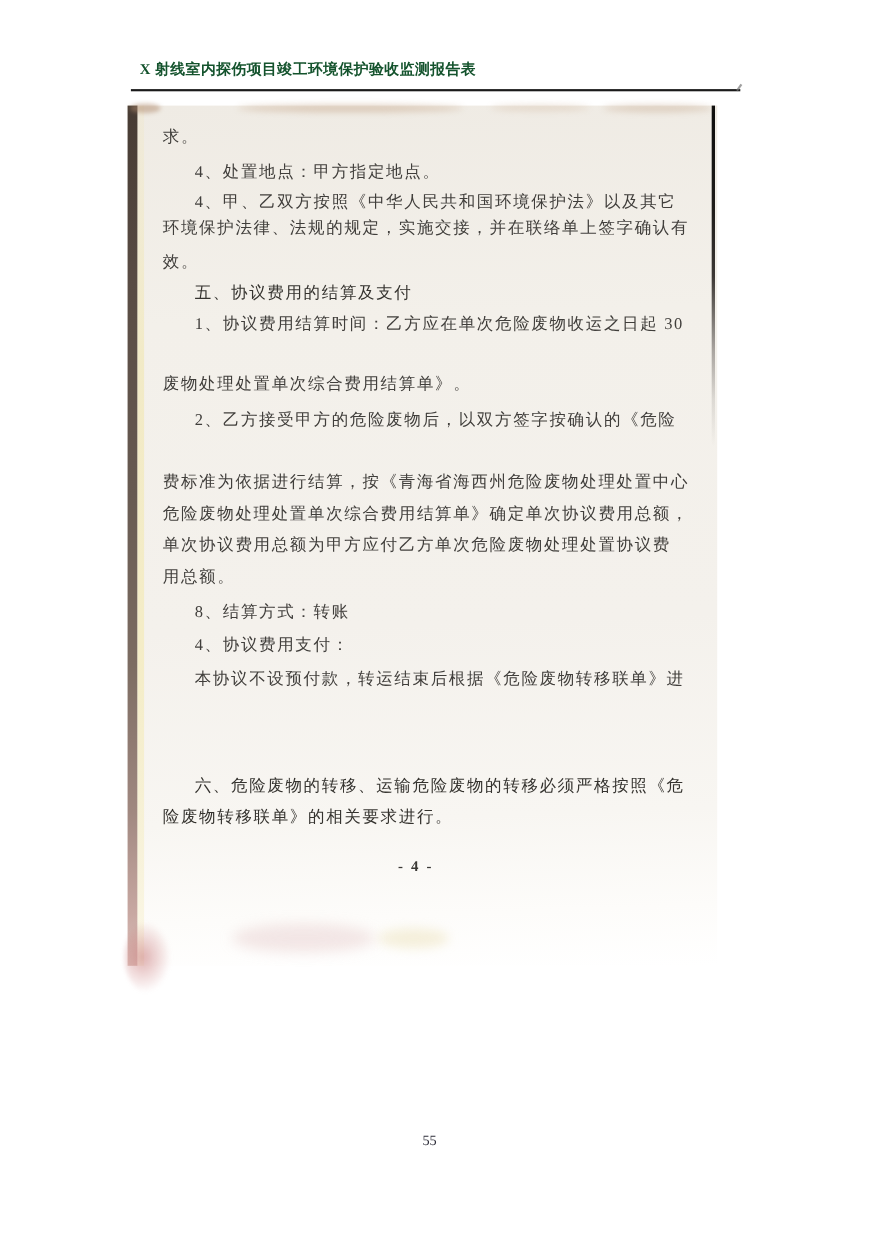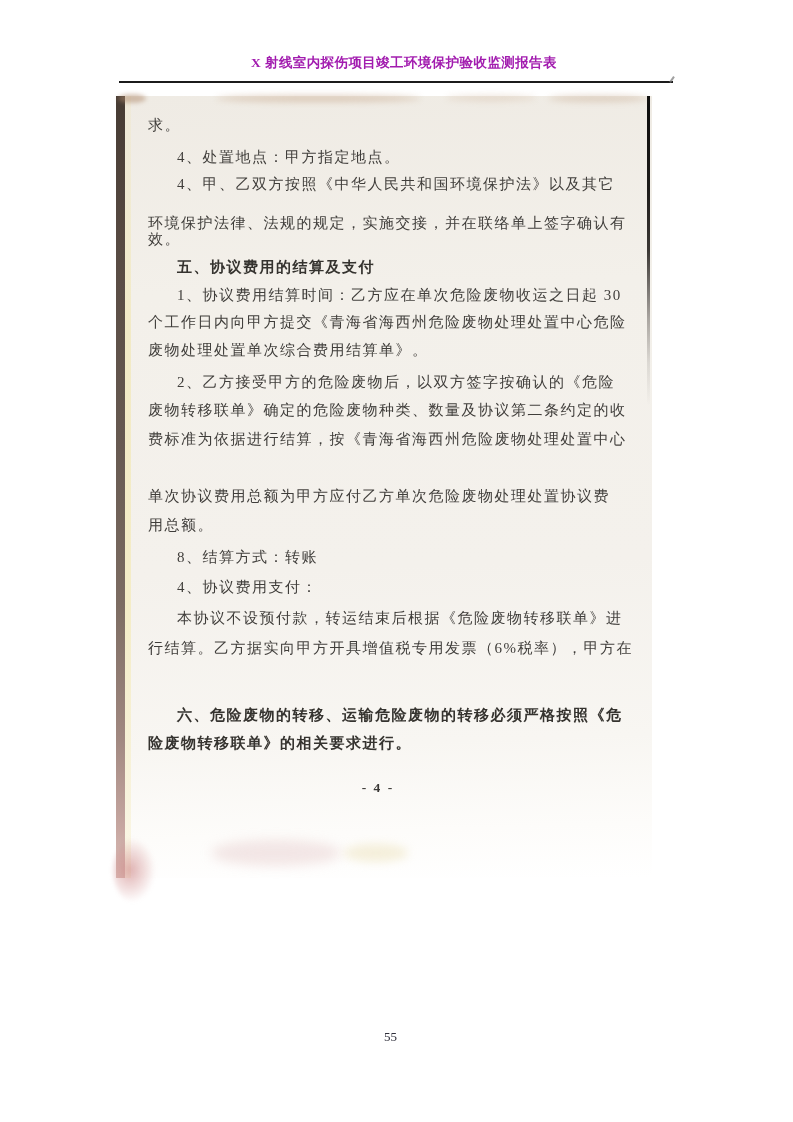--- a/index.html
+++ b/index.html
@@ -8,27 +8,26 @@
     background: #ffffff;
     position: relative;
     overflow: hidden;
     font-family: "Liberation Serif", serif;
   }
   .page { position: absolute; inset: 0; }
 
   
   .report-header {
     position: absolute; left: 119px; top: 54px; width: 554px;
-    text-align: center;
     transform: translateX(8px);
     font-family: "Liberation Serif", serif;
     font-weight: bold;
     font-size: 13.5px;
     letter-spacing: 0.4px;
-    color: #a21caf;
+    color: #14532d;
     white-space: nowrap;
   }
   .header-rule {
     position: absolute; left: 119px; top: 81px; width: 554px; height: 2px;
     background: #1b1b1b;
   }
   .header-rule-tick {
     position: absolute; left: 671px; top: 76px; width: 2px; height: 7px;
     background: #777; transform: rotate(35deg); opacity: .7;
   }
@@ -80,21 +79,21 @@
   
   .doc-text { position: absolute; inset: 0; color: #403e3b; }
   .line {
     position: absolute; left: 32px;
     font-size: 15px;
     letter-spacing: 1.5px;
     white-space: nowrap;
     line-height: 1;
   }
   .indent { left: 61px; }
-  .bold { font-weight: bold; color: #35332f; }
+  .bold { font-weight: normal; color: #35332f; }
   .scan-footer {
     position: absolute; left: 32px; width: 460px; text-align: center;
     font-size: 13.5px; letter-spacing: 2px; font-weight: bold; color: #3a3835;
   }
 
   
   .report-pageno {
     position: absolute; left: 0; top: 1029px; width: 100%;
     text-align: center; transform: translateX(-6px);
     font-size: 13px; color: #2e2e3a;
@@ -120,35 +119,33 @@
     <div class="smudge smudge-top-c"></div>
     <div class="smudge smudge-top-d"></div>
     <div class="smudge smudge-pink-corner"></div>
     <div class="smudge smudge-pink-mid"></div>
     <div class="smudge smudge-yellow-mid"></div>
 
     <div class="doc-text">
       <div class="line" style="top:22px">求。</div>
       <div class="line indent" style="top:54px">4、处置地点：甲方指定地点。</div>
       <div class="line indent" style="top:81px">4、甲、乙双方按照《中华人民共和国环境保护法》以及其它</div>
-      <div class="line" style="top:120px">环境保护法律、法规的规定，实施交接，并在联络单上签字确认有</div>
+      <div class="line" style="top:105px">环境保护法律、法规的规定，实施交接，并在联络单上签字确认有</div>
       <div class="line" style="top:136px">效。</div>
       <div class="line indent bold" style="top:164px">五、协议费用的结算及支付</div>
       <div class="line indent" style="top:192px">1、协议费用结算时间：乙方应在单次危险废物收运之日起 30</div>
-      <div class="line" style="top:219px">个工作日内向甲方提交《青海省海西州危险废物处理处置中心危险</div>
       <div class="line" style="top:247px">废物处理处置单次综合费用结算单》。</div>
       <div class="line indent" style="top:279px">2、乙方接受甲方的危险废物后，以双方签字按确认的《危险</div>
-      <div class="line" style="top:307px">废物转移联单》确定的危险废物种类、数量及协议第二条约定的收</div>
       <div class="line" style="top:336px">费标准为依据进行结算，按《青海省海西州危险废物处理处置中心</div>
+      <div class="line" style="top:365px">危险废物处理处置单次综合费用结算单》确定单次协议费用总额，</div>
       <div class="line" style="top:393px">单次协议费用总额为甲方应付乙方单次危险废物处理处置协议费</div>
       <div class="line" style="top:422px">用总额。</div>
       <div class="line indent" style="top:454px">8、结算方式：转账</div>
       <div class="line indent" style="top:484px">4、协议费用支付：</div>
       <div class="line indent" style="top:515px">本协议不设预付款，转运结束后根据《危险废物转移联单》进</div>
-      <div class="line" style="top:545px">行结算。乙方据实向甲方开具增值税专用发票（6%税率），甲方在</div>
       <div class="line bold" style="top:640px">险废物转移联单》的相关要求进行。</div>
       <div class="line indent bold" style="top:612px">六、危险废物的转移、运输危险废物的转移必须严格按照《危</div>
       <div class="scan-footer" style="top:684px">- 4 -</div>
     </div>
   </div>
 
   <div class="report-pageno">55</div>
 
 </div>
 

